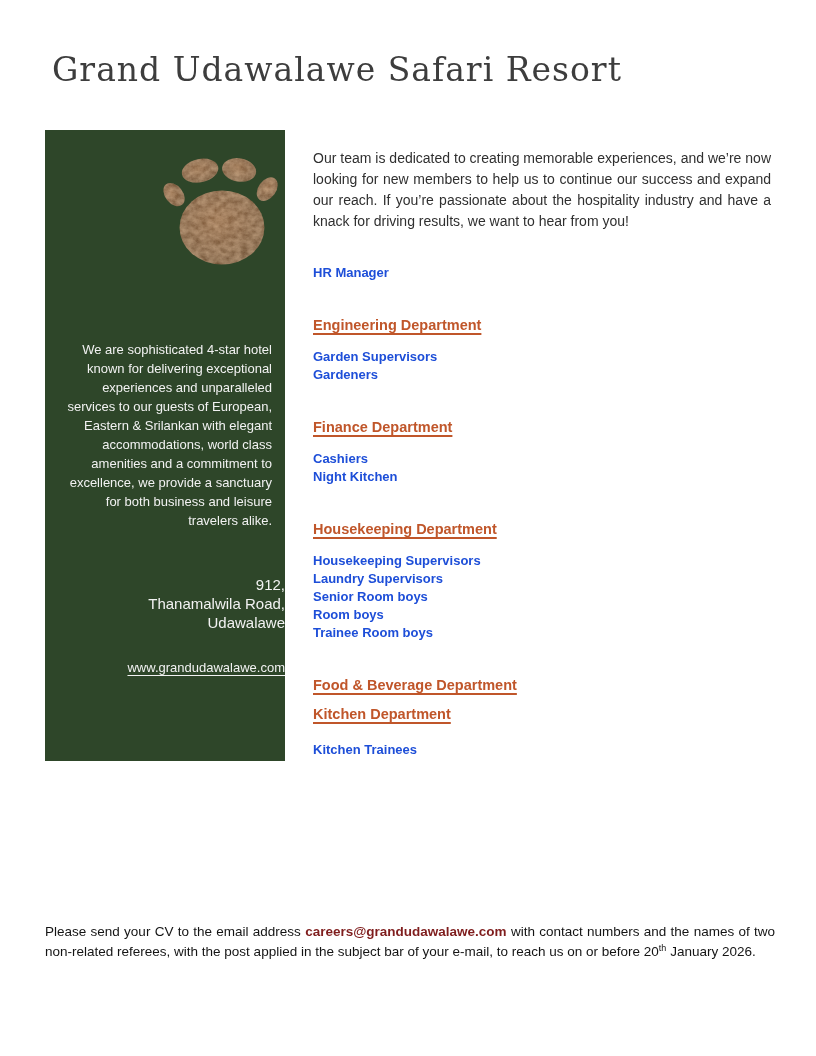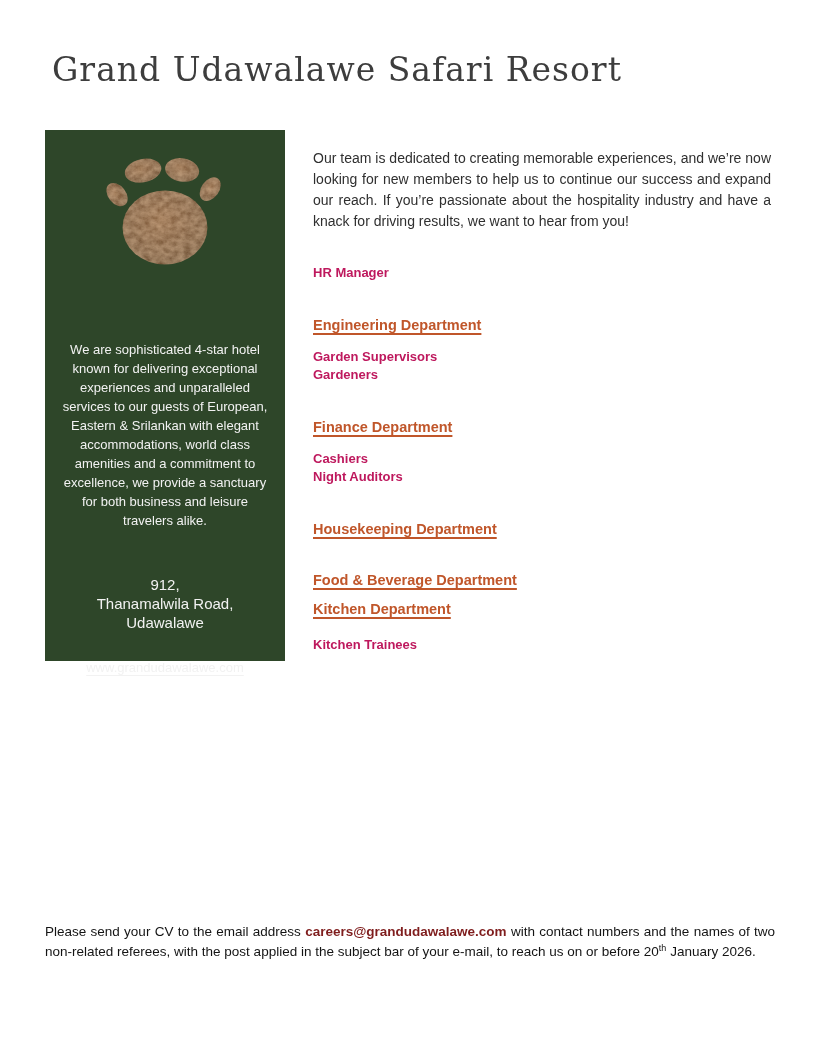--- a/index.html
+++ b/index.html
@@ -25,24 +25,24 @@
     font-weight: 400;
     letter-spacing: 1px;
     color: #3d3d3d;
     white-space: nowrap;
   }
   .sidebar {
     position: absolute;
     left: 45px;
     top: 130px;
     width: 240px;
-    height: 531px;
+    height: 631px;
     background: #2e4629;
     color: #f2f2f2;
-    text-align: center;
+    text-align: right;
   }
   .logo {
     margin-top: 18px;
     line-height: 0;
   }
   .logo svg { display: inline-block; }
   .about {
     margin: 70px 13px 0 13px;
     font-size: 13px;
     line-height: 19px;
@@ -81,21 +81,21 @@
     font-size: 14.5px;
     font-weight: 700;
     color: #c0562a;
     text-decoration: underline;
     text-decoration-thickness: 1.5px;
     text-underline-offset: 3px;
   }
   .dept-positions .position {
     font-size: 13px;
     font-weight: 700;
-    color: #be185d;
+    color: #1d4ed8;
     line-height: 18px;
   }
   .dept:nth-child(5) .dept-heading { margin-bottom: 7px; }
   .dept:nth-child(5) { margin-bottom: 13px; }
   .dept:nth-child(6) .dept-heading { margin-bottom: 19px; }
   .footer {
     position: absolute;
     left: 45px;
     top: 922px;
     width: 730px;
@@ -174,26 +174,33 @@
     <div class="dept-positions">
             <div class="position">Garden Supervisors</div>
             <div class="position">Gardeners</div>
           </div>
   </section>
 
   <section class="dept">
     <h2 class="dept-heading">Finance Department</h2>
     <div class="dept-positions">
             <div class="position">Cashiers</div>
-            <div class="position">Night Auditors</div>
+            <div class="position">Night Kitchen</div>
           </div>
   </section>
 
   <section class="dept">
     <h2 class="dept-heading">Housekeeping Department</h2>
+    <div class="dept-positions">
+            <div class="position">Housekeeping Supervisors</div>
+            <div class="position">Laundry Supervisors</div>
+            <div class="position">Senior Room boys</div>
+            <div class="position">Room boys</div>
+            <div class="position">Trainee Room boys</div>
+          </div>
   </section>
 
   <section class="dept">
     <h2 class="dept-heading">Food &amp; Beverage Department</h2>
   </section>
 
   <section class="dept">
     <h2 class="dept-heading">Kitchen Department</h2>
     <div class="dept-positions">
             <div class="position">Kitchen Trainees</div>

